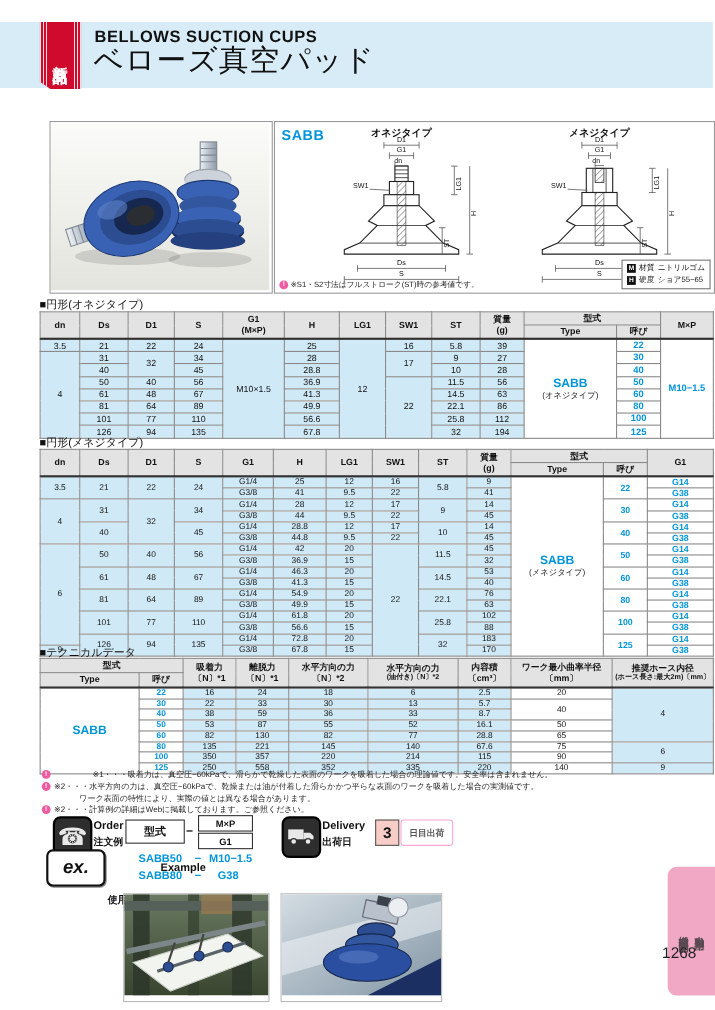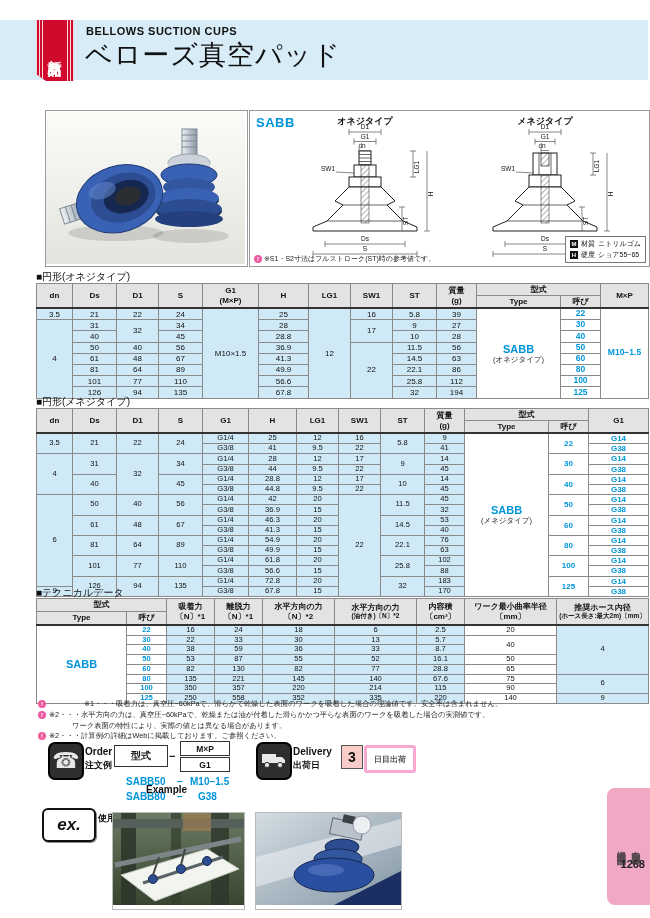--- a/index.html
+++ b/index.html
@@ -9,21 +9,21 @@
 
   
   .band{left:0;top:20px;width:648px;height:60px;background:#d8ecf8;}
   .badge{left:36px;top:20px;width:38px;height:61px;background:#cf0a2c;color:#fff;
          display:flex;align-items:center;justify-content:center;
          writing-mode:vertical-rl;text-orientation:upright;font-weight:bold;font-size:14px;letter-spacing:2px;
          clip-path:polygon(0 0,100% 0,100% 100%,10px 100%,0 calc(100% - 7px));}
   .badge .stripes{position:absolute;top:0;bottom:0;width:7px;
          background:repeating-linear-gradient(90deg,rgba(255,255,255,.85) 0 1px,transparent 1px 3px);}
   .st-l{left:0;} .st-r{right:0;}
-  .subtitle{left:86px;top:25px;font-size:11px;font-weight:bold;letter-spacing:.5px;}
+  .subtitle{left:86px;top:25px;font-size:15px;font-weight:bold;letter-spacing:.5px;}
   .title{left:85px;top:37px;font-size:27px;font-weight:normal;letter-spacing:1px;}
 
   
   .photo-panel{left:45px;top:110px;width:201px;height:155px;border:1px solid #9a9a9a;background:#fff;}
   .diagram-panel{left:249px;top:110px;width:399px;height:155px;border:1px solid #9a9a9a;background:#fff;}
   .sabb{left:6px;top:4px;color:#0095da;font-weight:bold;font-size:13px;letter-spacing:.5px;}
   .dia-title{top:4px;width:120px;text-align:center;font-weight:bold;font-size:9px;}
   .note{left:4px;bottom:2px;font-size:7px;color:#222;display:flex;align-items:center;gap:2px;}
   .mat-box{right:3px;bottom:3px;border:1px solid #777;background:#fff;padding:2px 4px;font-size:7px;line-height:1.5;}
   .mat-row{display:flex;align-items:center;gap:3px;}
@@ -72,34 +72,34 @@
   .lab-jp{font-size:9px;font-weight:bold;}
   .type-box{width:52px;height:20px;border:1.5px solid #333;display:flex;align-items:center;justify-content:center;
             font-size:10px;font-weight:bold;background:#fff;}
   .mini-box{width:48px;height:13px;border:1px solid #333;display:flex;align-items:center;justify-content:center;
             font-size:8.5px;font-weight:bold;background:#fff;}
   .dash{font-size:11px;font-weight:bold;}
   .ord-ex{color:#0095da;font-weight:bold;font-size:10px;display:flex;}
   .ord-ex span{display:inline-block;}
   .days-box{width:20px;height:22px;background:#f8cdc8;border:1px solid #555;display:flex;align-items:center;
             justify-content:center;font-size:14px;font-weight:bold;color:#111;}
-  .suffix-box{width:46px;height:22px;background:#fff;border:3px solid #f9a8d4;border-radius:3px;margin-left:2px;
+  .suffix-box{width:46px;height:22px;background:#fff;border:1px solid #f9a8d4;border-radius:3px;margin-left:2px;
             display:flex;align-items:center;justify-content:center;font-size:8px;font-weight:bold;color:#555;}
 
   
   .ex-icon{width:50px;height:30px;background:#fff;border:2px solid #111;border-radius:6px;box-shadow:1px 1px 0 #888;
            display:flex;align-items:center;justify-content:center;font-weight:bold;font-style:italic;font-size:17px;}
   .ex-photo{border:1px solid #bbb;}
 
   
   .side-tab{left:607px;top:788px;width:43px;height:117px;background:#f0a8c4;border-radius:8px 0 0 8px;
             display:flex;align-items:center;justify-content:center;}
   .side-tab div{writing-mode:vertical-rl;text-orientation:upright;font-size:9px;font-weight:bold;color:#5a4a52;
             letter-spacing:1px;white-space:pre-line;line-height:1.6;}
-  .pageno{left:590px;top:858px;width:55px;text-align:right;font-size:11px;font-weight:bold;color:#222;}
+  .pageno{left:590px;top:858px;width:55px;text-align:center;font-size:14px;font-weight:normal;color:#222;}
 </style>
 </head>
 <body>
 
 <div class="abs band"></div>
 <div class="abs badge">
   <span class="stripes st-l abs"></span>
   <span>新商品</span>
   <span class="stripes st-r abs"></span>
 </div>
@@ -787,21 +787,21 @@
     <path d="M15,5 L21,5 L24,8 L24,11 L15,11 Z" fill="#e8e8e8"></path>
     <circle cx="6" cy="13" r="2.6" fill="#e8e8e8" stroke="#2e2e2e"></circle>
     <circle cx="19" cy="13" r="2.6" fill="#e8e8e8" stroke="#2e2e2e"></circle>
   </svg>
 </div>
 <div class="abs lab-en" style="left:293px;top:746px;">Delivery</div>
 <div class="abs lab-jp" style="left:293px;top:759px;">出荷日</div>
 <div class="abs days-box" style="left:341px;top:745px;">3</div>
 <div class="abs suffix-box" style="left:362px;top:745px;">日目出荷</div>
 
-<div class="abs ex-icon" style="left:42px;top:808px;text-align:center;">ex.</div>
+<div class="abs ex-icon" style="left:42px;top:772px;text-align:center;">ex.</div>
 <div class="abs lab-en" style="left:98px;top:784px;padding-left:48px;">Example</div>
 <div class="abs lab-jp" style="left:98px;top:812px;">使用例</div>
 
 <div class="abs ex-photo" style="left:112px;top:812px;">
 <svg width="131" height="92" viewBox="0 0 131 92">
   <defs>
         <linearGradient id="p1" x1="0" y1="0" x2="0" y2="1">
     <stop offset="0" stop-color="#6a7a62"></stop>
           <stop offset="1" stop-color="#39452f"></stop>
         </linearGradient>

